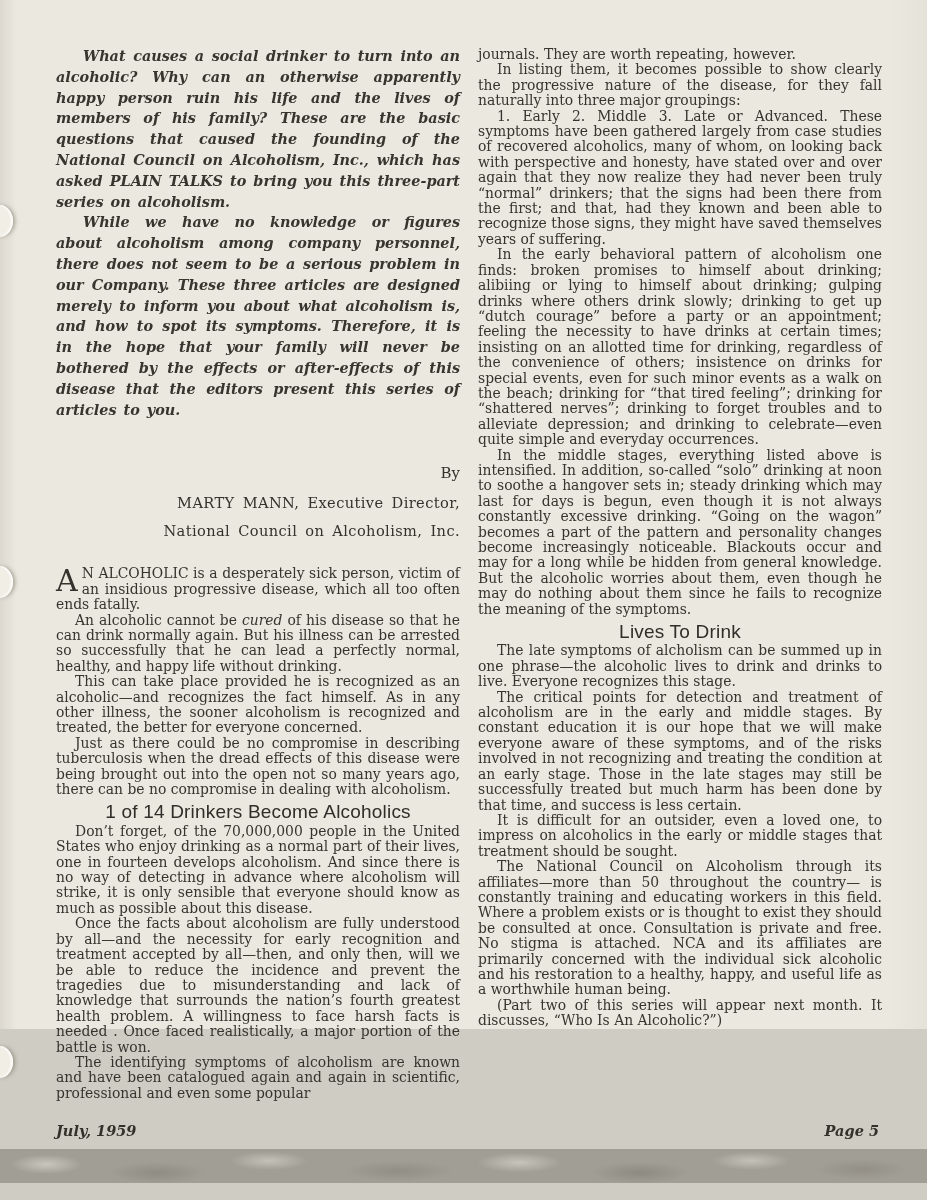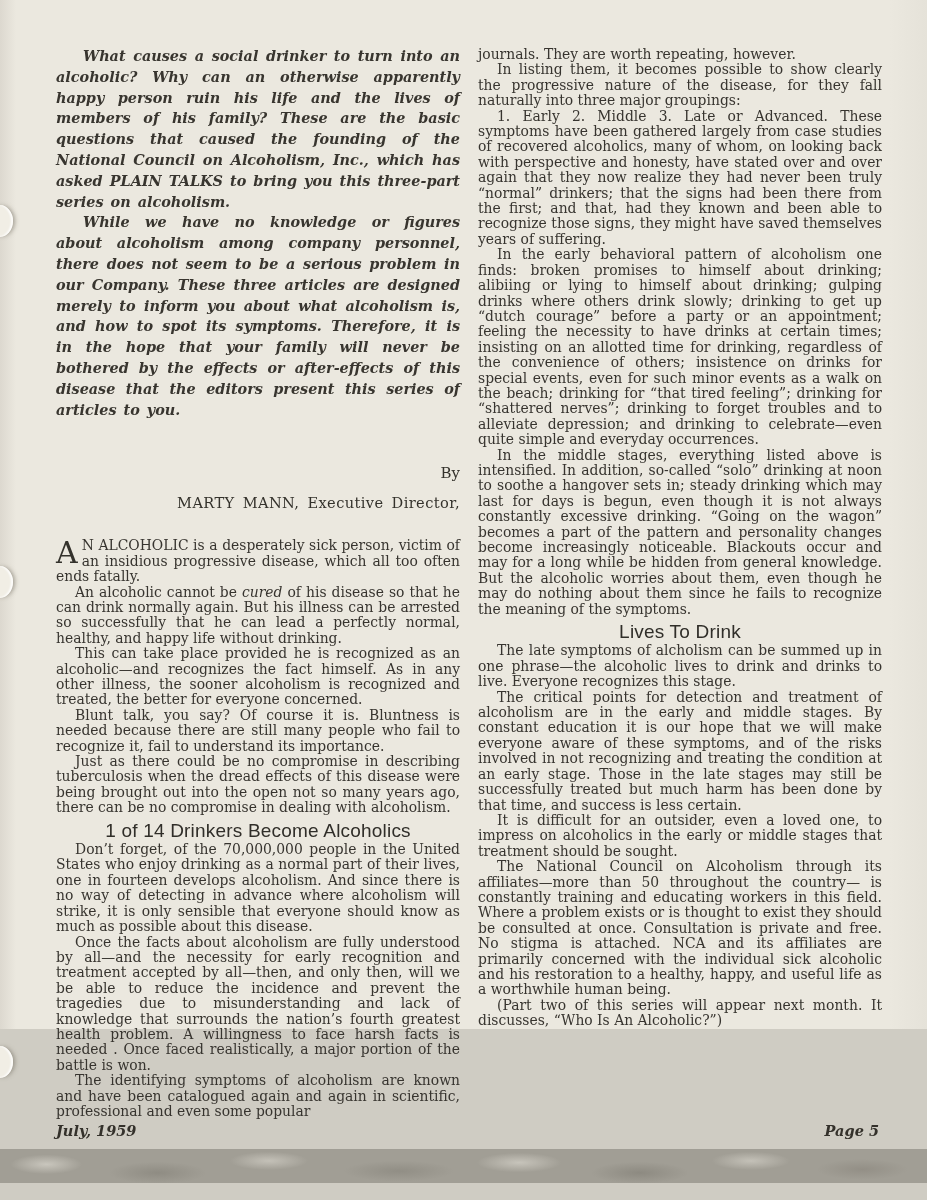--- a/index.html
+++ b/index.html
@@ -96,26 +96,26 @@
   <div class="punch-hole hole-3"></div>
 
   <div class="col col-left">
     <section class="intro" id="intro">
         <p><span>What causes a social drinker to turn into an alcoholic?  Why can an otherwise apparently happy person ruin his life and the lives of members of his family?  These are the basic questions that caused the founding of the National Council on Alcoholism, Inc., which has asked PLAIN TALKS to bring you this three-part series on alcoholism.</span></p>
         <p><span>While we have no knowledge or figures about alcoholism among company personnel, there does not seem to be a serious problem in our Company.  These three articles are designed merely to inform you about what alcoholism is, and how to spot its symptoms.  Therefore, it is in the hope that your family will never be bothered by the effects or after-effects of this disease that the editors present this series of articles to you.</span></p>
       </section>
     <div class="byline">
       <div class="by">By</div>
       <div class="author">MARTY MANN, Executive Director,</div>
+      <div class="org">National Council on Alcoholism, Inc.</div>
     </div>
     <div class="body" id="left-body">
         <p class="drop"><span class="dropcap">A</span><span>N ALCOHOLIC is a desperately sick person, victim of an insidious progressive disease, which all too often ends fatally.</span></p>
         <p><span>An alcoholic cannot be </span><span class="em">cured</span><span> of his disease so that he can drink normally again.  But his illness can be arrested so successfully that he can lead a perfectly normal, healthy, and happy life without drinking.</span></p>
         <p><span>This can take place provided he is recognized as an alcoholic—and recognizes the fact himself.  As in any other illness, the sooner alcoholism is recognized and treated, the better for everyone concerned.</span></p>
-        <p><span>Blunt talk, you say?  Of course it is.  Bluntness is needed because there are still many people who fail to recognize it, fail to understand its importance.</span></p>
         <p><span>Just as there could be no compromise in describing tuberculosis when the dread effects of this disease were being brought out into the open not so many years ago, there can be no compromise in dealing with alcoholism.</span></p>
         <h3 class="section-heading">1 of 14 Drinkers Become Alcoholics</h3>
         <p><span>Don’t forget, of the 70,000,000 people in the United States who enjoy drinking as a normal part of their lives, one in fourteen develops alcoholism.  And since there is no way of detecting in advance where alcoholism will strike, it is only sensible that everyone should know as much as possible about this disease.</span></p>
         <p><span>Once the facts about alcoholism are fully understood by all—and the necessity for early recognition and treatment accepted by all—then, and only then, will we be able to reduce the incidence and prevent the tragedies due to misunderstanding and lack of knowledge that surrounds the nation’s fourth greatest health problem.  A willingness to face harsh facts is needed . Once faced realistically, a major portion of the battle is won.</span></p>
         <p><span>The identifying symptoms of alcoholism are known and have been catalogued again and again in scientific, professional and even some popular</span></p>
       </div>
   </div>
 
   <div class="col col-right">
     <div class="body" id="right-body">

